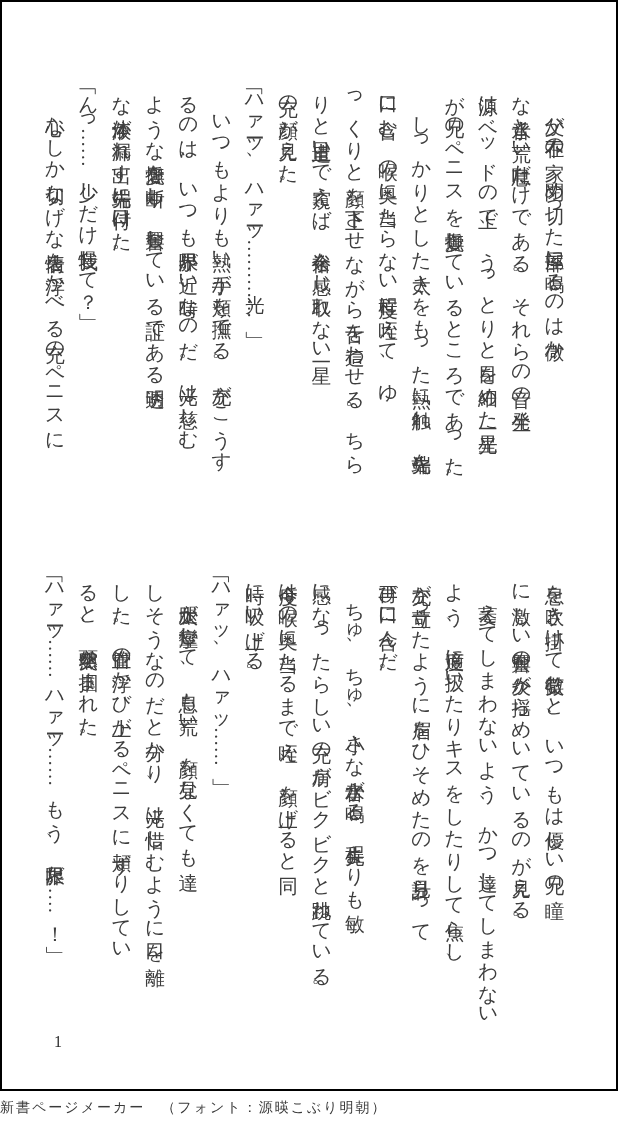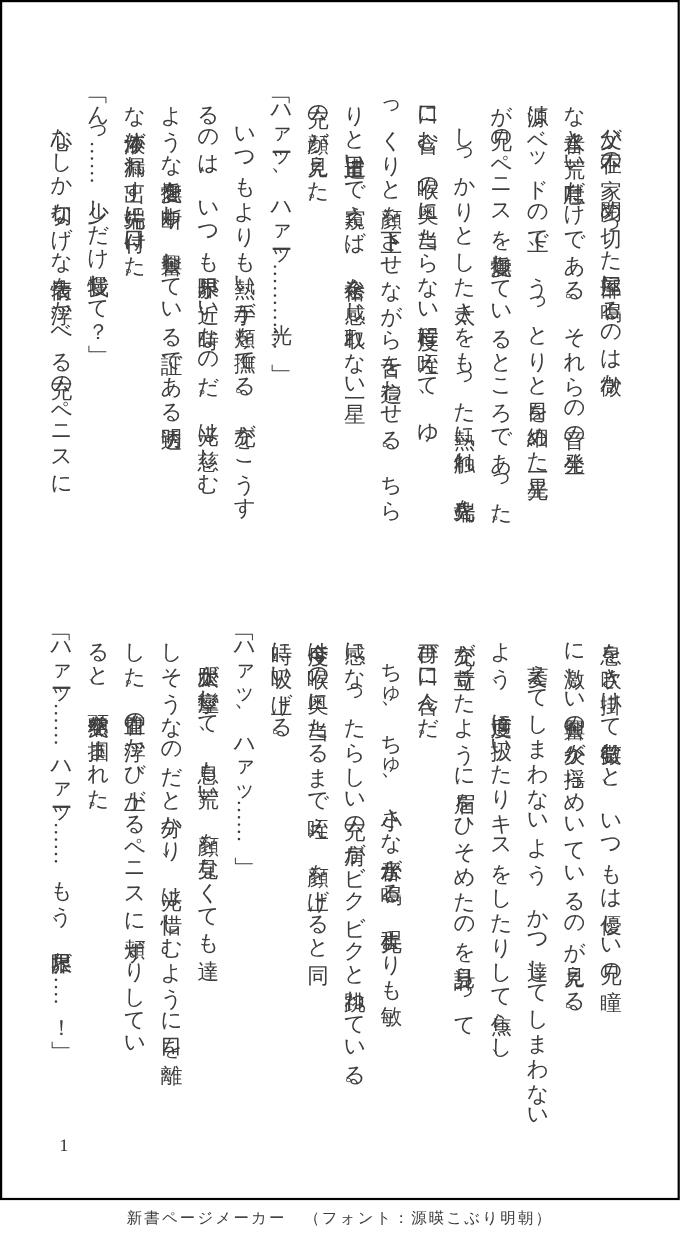--- a/index.html
+++ b/index.html
@@ -48,21 +48,20 @@
     width: 24px;
     text-align: center;
     font-size: 16px;
     color: #2e2e2e;
   }
   .footer-caption {
     position: absolute;
     left: 0;
     top: 1099px;
     width: 618px;
-    text-align: center;
     font-size: 14px;
     letter-spacing: 2px;
     color: #3a3a3a;
   }
 </style>
 </head>
 <body>
 
 <div class="page">
   <section class="text-block block-top">

